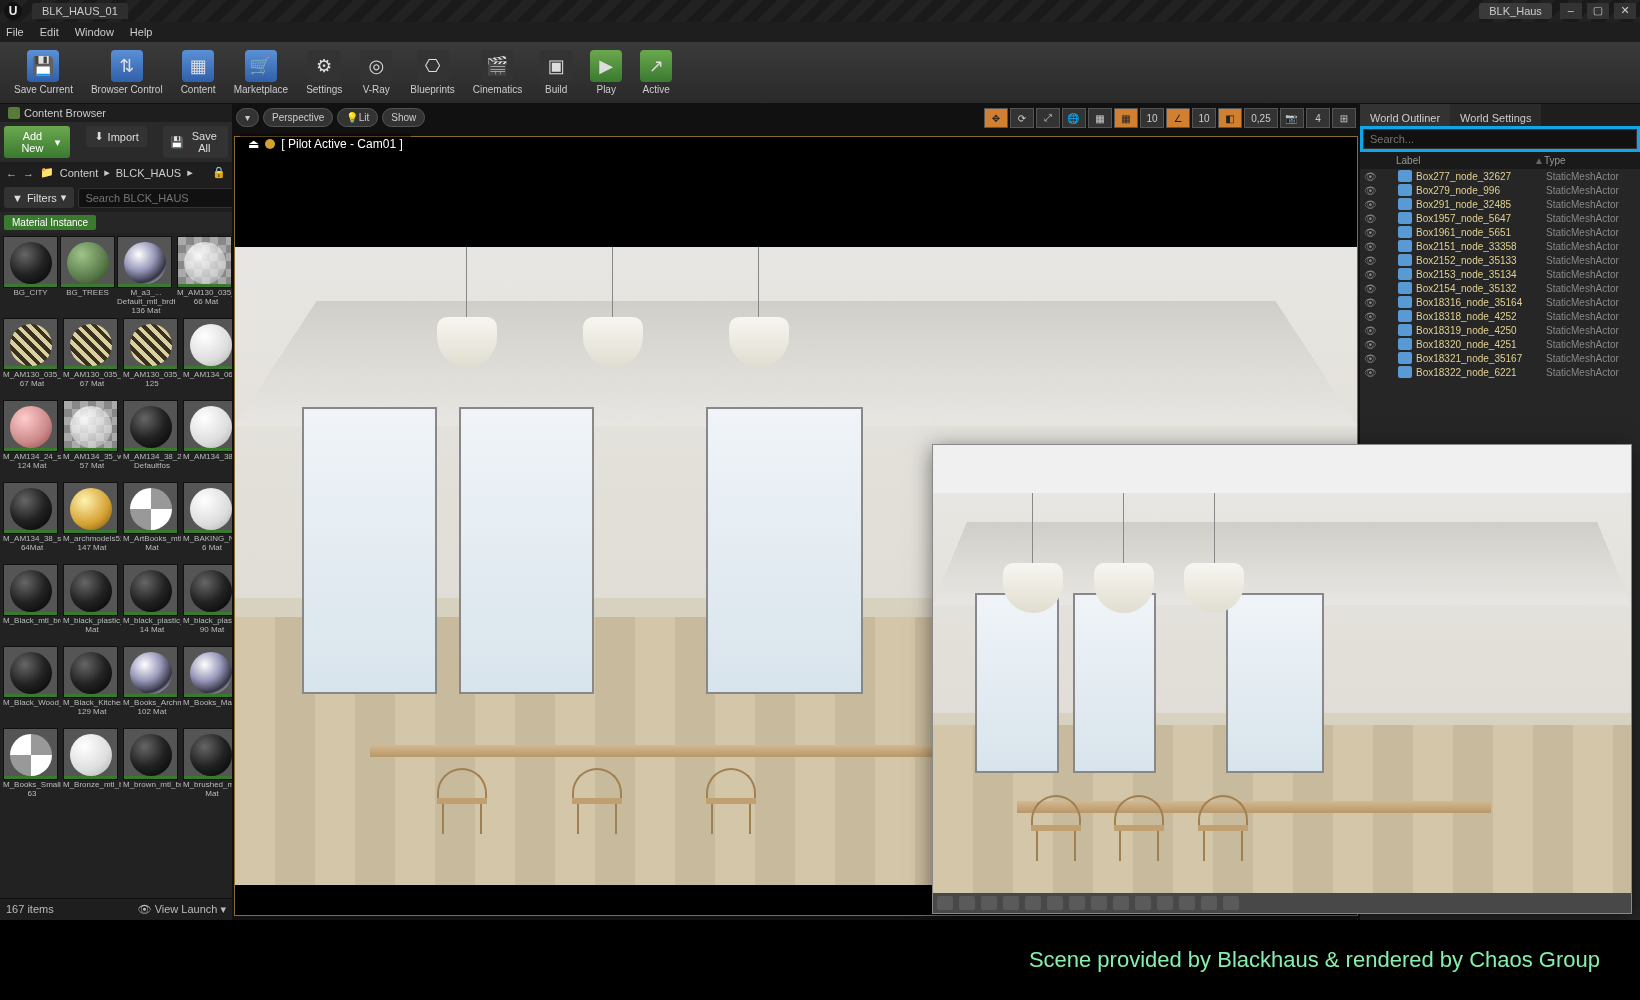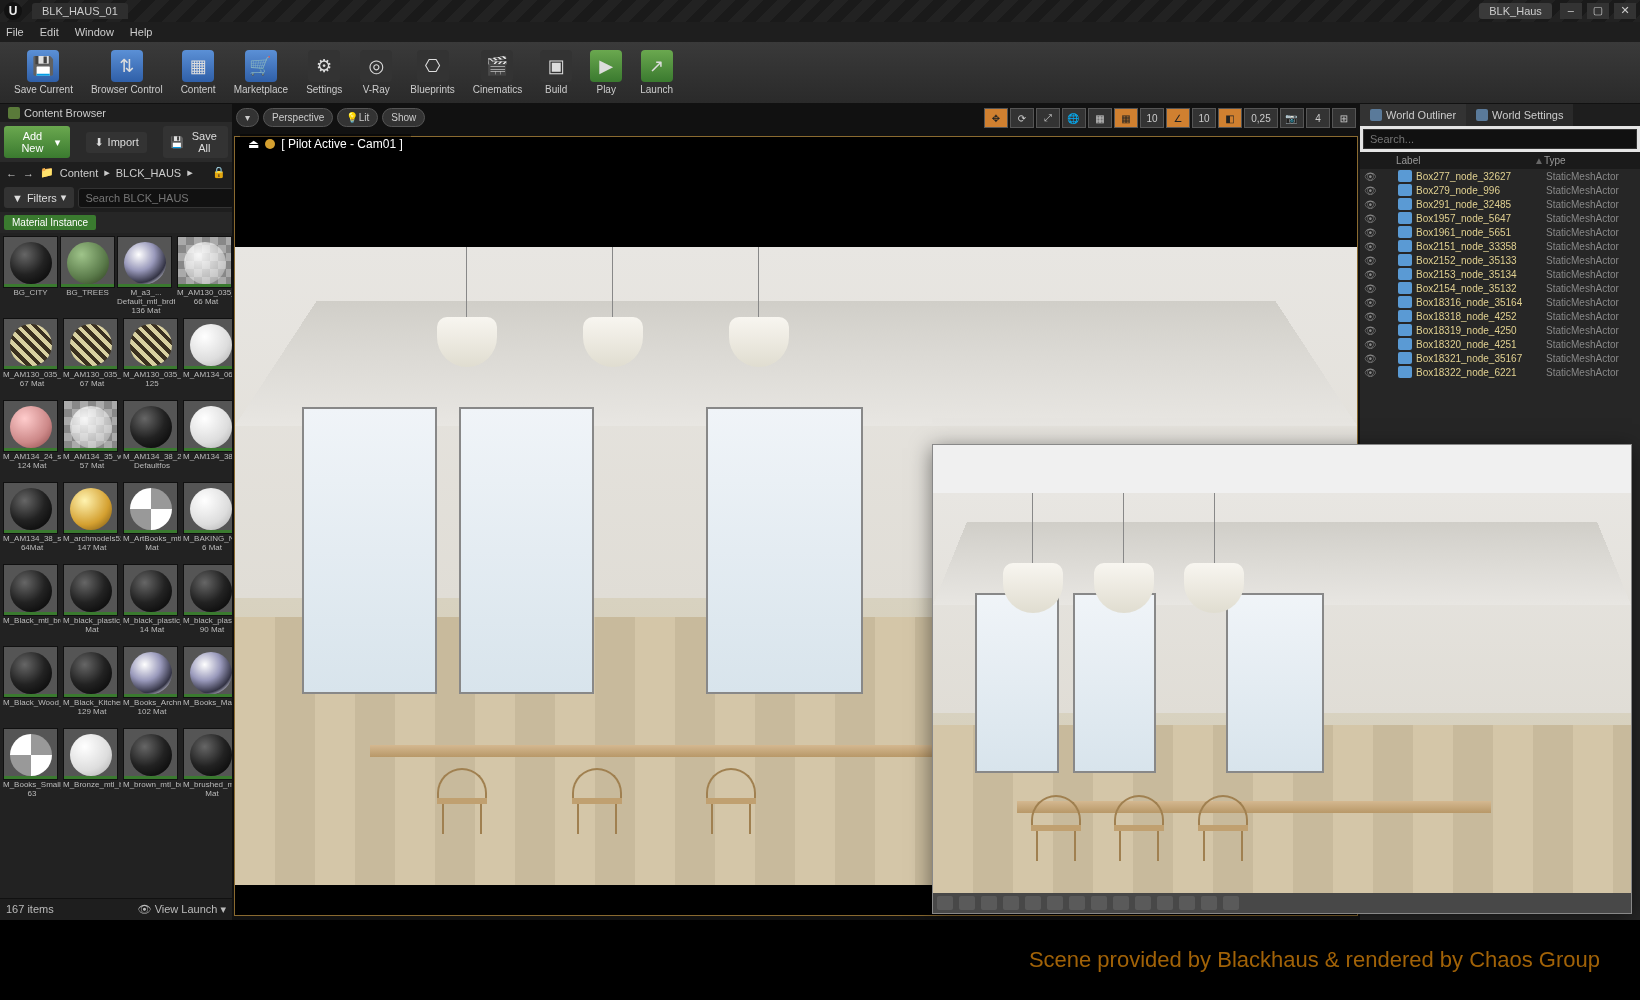--- a/index.html
+++ b/index.html
@@ -27,21 +27,21 @@
 
 
 .main { display:flex; height: calc(100% - 22px - 20px - 62px - 80px); }
 .left { width:232px; background:#262626; display:flex; flex-direction:column; }
 .center { flex:1; position:relative; background:#111; }
 .right { width:280px; background:#262626; display:flex; flex-direction:column; }
 
 
 .cb-tab { background:#1e1e1e; color:#ccc; font-size:11px; padding:3px 8px; display:flex; align-items:center; gap:4px;}
 .cb-tab .icon-sm { width:12px;height:12px;background:#5a7a3a;border-radius:2px;}
-.cb-bar { background:#2a2a2a; padding:4px; display:flex; gap:16px; align-items:center; }
+.cb-bar { background:#2a2a2a; padding:4px; display:flex; gap:16px; align-items:flex-start; }
 .btn-green { background: linear-gradient(#6aa84f,#3a7a2f); color:#fff; font-size:11px; padding:4px 10px; border:none; border-radius:3px; cursor:pointer; display:flex; align-items:center; gap:4px;}
 .btn-dark { background:#333; color:#ddd; font-size:11px; padding:4px 8px; border:none; border-radius:3px; cursor:pointer; display:flex; align-items:center; gap:4px;}
 .breadcrumb { background:#1e1e1e; color:#ccc; font-size:11px; padding:4px 6px; display:flex; align-items:center; gap:6px; }
 .breadcrumb .seg { cursor:pointer; }
 .filterbar { background:#1e1e1e; padding:4px; display:flex; gap:4px; align-items:center; }
 .filterbar input { flex:1; background:#111; border:1px solid #333; color:#ccc; font-size:11px; padding:3px 6px; border-radius:3px;}
 .pill { background:#3a7a2f; color:#fff; font-size:10px; padding:2px 8px; border-radius:2px; margin:3px 4px; display:inline-block;}
 
 
 .assets { flex:1; overflow-y:auto; background:#222; padding:2px; }
@@ -98,37 +98,37 @@
 .vfb-tools select { background:#ddd; font-size:10px; border:1px solid #888; padding:1px 4px;}
 .vfb-tools .ch { width:18px; height:18px; display:flex; align-items:center; justify-content:center; font-size:10px; color:#ccc; cursor:pointer; border-radius:2px;}
 .vfb-tools .ch.r{color:#f66;} .vfb-tools .ch.g{color:#6f6;} .vfb-tools .ch.b{color:#69f;}
 .vfb-tools .ico { width:18px;height:18px; background:#555; border-radius:2px; cursor:pointer;}
 .vfb-render { position:absolute; top:48px; left:0; right:0; bottom:20px; background:linear-gradient(#f0ede6 0%, #ece8df 55%, #e8e0cc 55%, #ddd3ba 100%); overflow:hidden;}
 .vfb-status { position:absolute; bottom:0; left:0; right:0; height:20px; background:#484848; display:flex; align-items:center; padding:0 4px; gap:6px;}
 .vfb-status .sb { width:16px;height:14px; background:#5a5a5a; border-radius:2px;}
 
 
 .right-tabs { height:22px; background:#1e1e1e; display:flex; font-size:11px; color:#ccc;}
-.right-tabs .rtab { padding:4px 10px; display:flex; align-items:center; gap:4px; cursor:pointer; background:#2a2a2a;}
+.right-tabs .rtab { padding:4px 10px; display:flex; align-items:center; gap:4px; cursor:pointer; background:#2a2a2a;flex-direction:column;}
 .right-tabs .rtab.active { background:#333;}
 .right-tabs .ricon { width:12px;height:12px;background:#5a7a9a;border-radius:2px;}
-.right-search { padding:3px; background:#e5e5e5;}
+.right-search { padding:3px; background:#0ea5e9;}
 .right-search input { width:100%; background:#111; border:1px solid #333; color:#ccc; font-size:11px; padding:3px 6px;}
 .right-header { display:flex; background:#1a1a1a; color:#999; font-size:10px; padding:3px 6px;}
 .right-header .h1 { flex:1; padding-left:30px;} .right-header .h2 { width:90px;}
 .outliner { flex:1; overflow-y:auto; background:#262626;}
 .orow { display:flex; align-items:center; padding:1px 4px; font-size:10px; color:#ccc; cursor:pointer;}
 .orow .eye { width:14px; color:#888; font-size:10px;}
 .orow .ind { width:20px;}
 .orow .oicon { width:14px; height:12px; background:#5a9ad4; border-radius:2px; margin-right:4px;}
 .orow .oname { flex:1; color:#e0d090;}
 .orow .otype { width:90px; color:#888;}
 
 
-.credit { position:absolute; bottom:0; left:0; right:0; height:80px; background:#000; color:#a16207; font-size:22px; display:flex; align-items:center; justify-content:flex-end; padding-right:40px;}
+.credit { position:absolute; bottom:0; left:0; right:0; height:80px; background:#000; color:#86efac; font-size:22px; display:flex; align-items:center; justify-content:flex-end; padding-right:40px;}
 
 
 ::-webkit-scrollbar { width:10px; }
 ::-webkit-scrollbar-track { background:#1a1a1a; }
 ::-webkit-scrollbar-thumb { background:#444; border-radius:5px;}
 </style>
 </head>
 <body>
 
 <div class="titlebar">
@@ -186,21 +186,21 @@
     <div class="tool">
       <div class="ticon dark">▣</div>
       <span>Build</span>
     </div>
     <div class="tool">
       <div class="ticon green">▶</div>
       <span>Play</span>
     </div>
     <div class="tool">
       <div class="ticon green">↗</div>
-      <span>Launch</span>
+      <span>Active</span>
     </div>
   </div>
 
 <div class="main">
 
   <div class="left">
     <div class="cb-tab">
       <span class="icon-sm"></span>
       <span>Content Browser</span>
     </div>

